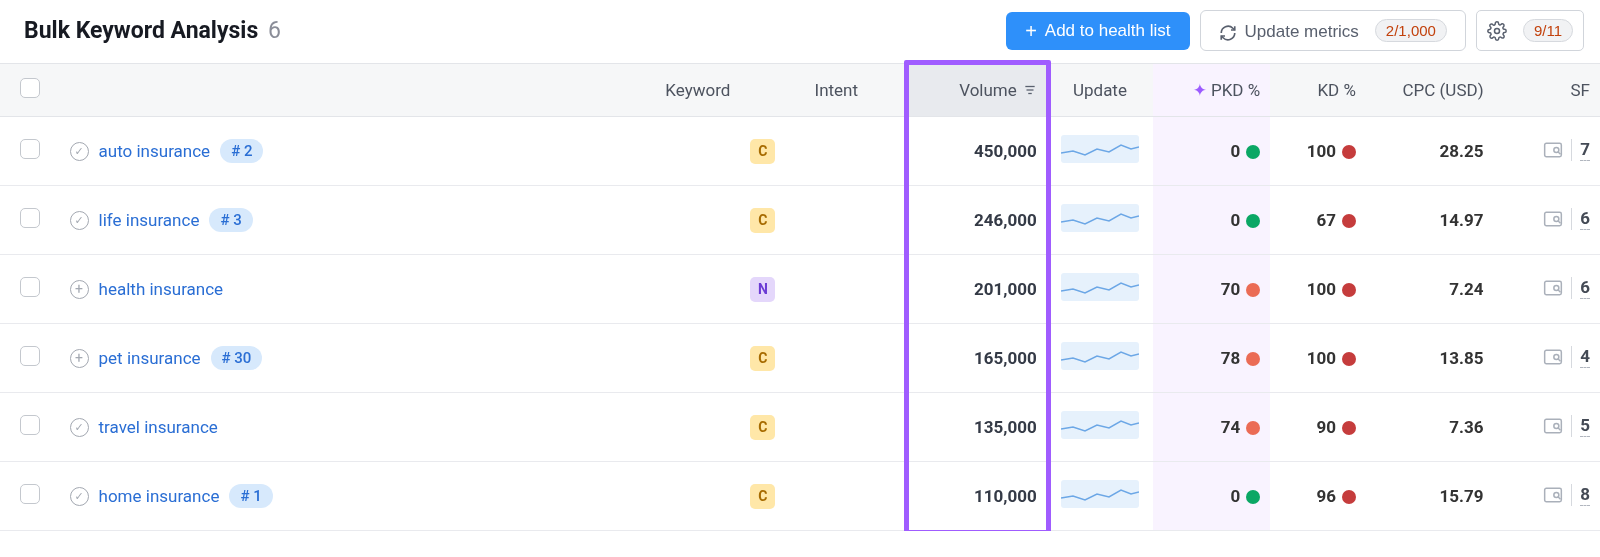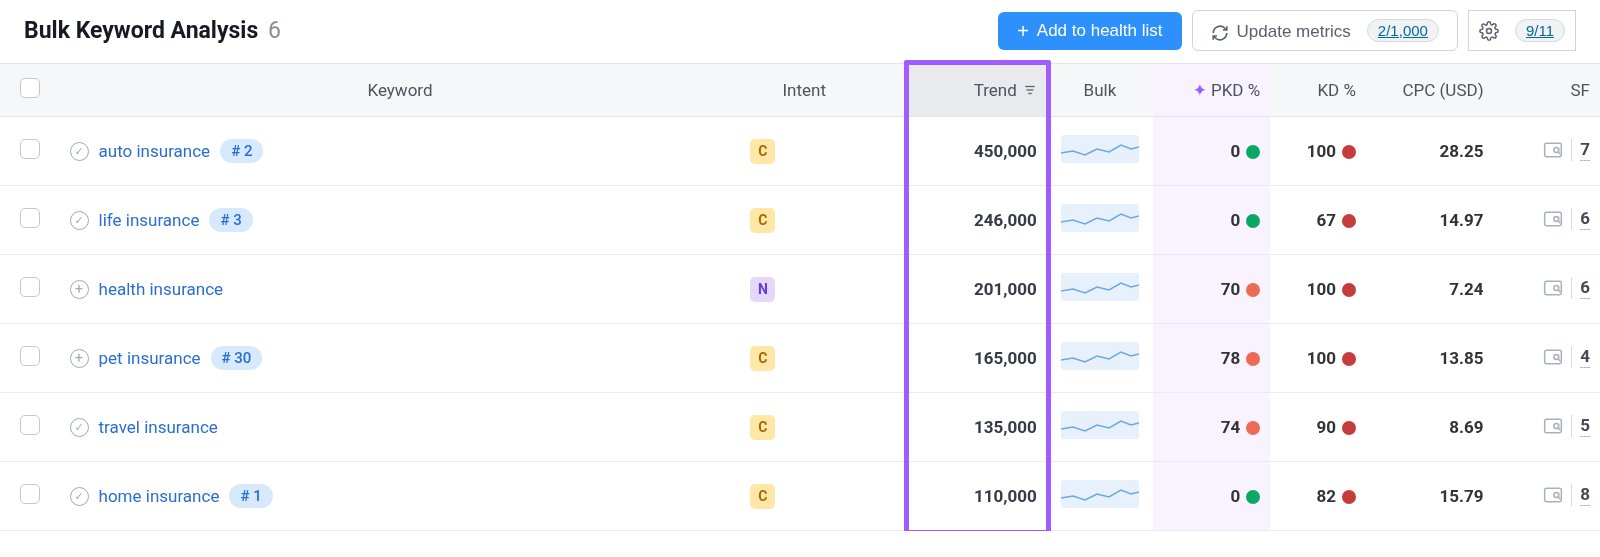--- a/index.html
+++ b/index.html
@@ -1,32 +1,32 @@
 <!DOCTYPE html>
 <html><head>
 <meta charset="utf-8">
 <style>
 * { box-sizing: border-box; margin: 0; padding: 0; }
 body { font-family: -apple-system, BlinkMacSystemFont, "Segoe UI", Roboto, sans-serif; background: #fff; color: #333; width: 1600px; }
 
-.header-row { display: flex; align-items: center; padding: 10px 24px 12px 24px; gap: 10px; }
+.header-row { display: flex; align-items: center; padding: 10px 16px 12px 24px; gap: 10px; }
 .page-title { font-size: 23px; font-weight: 700; color: #171a22; }
 .page-title .count { font-weight: 400; color: #8a8d98; margin-left: 4px; }
 .spacer { flex: 1; }
 
 .btn { display: inline-flex; align-items: center; gap: 8px; padding: 8px 18px; border-radius: 6px; font-size: 17px; font-weight: 500; border: 1px solid transparent; cursor: pointer; }
 .btn-primary { background: #2e90fa; color: #fff; }
 .btn-primary .plus { font-size: 20px; line-height: 1; }
 .btn-secondary { background: #fff; color: #59606e; border-color: #d1d5db; align-items: flex-end; }
 .btn-secondary svg { stroke: #59606e; }
-.pill { display: inline-flex; align-items: center; padding: 2px 10px; background: #f1f2f4; border-radius: 14px; font-size: 15px; color: #0369a1; border:1px solid #d6d9de; margin-left: 8px; text-decoration: underline; }
-.btn-icon { background: #fff; border: 1px solid #d1d5db; border-radius: 0; padding: 8px 10px; display: inline-flex; align-items: center; gap: 8px; cursor: pointer; }
+.pill { display: inline-flex; align-items: center; padding: 2px 10px; background: #f1f2f4; border-radius: 14px; font-size: 15px; color: #c2410c; border:1px solid #d6d9de; margin-left: 8px; }
+.btn-icon { background: #fff; border: 1px solid #d1d5db; border-radius: 5px; padding: 8px 10px; display: inline-flex; align-items: center; gap: 8px; cursor: pointer; }
 
 .table { width: 100%; border-collapse: collapse; }
-.table thead th { background: #f6f7f8; border-top: 1px solid #e3e5e9; border-bottom: 1px solid #e3e5e9; padding: 14px 10px; font-weight: 400; font-size: 17px; color: #4d535f; text-align: center; vertical-align: middle; }
+.table thead th { background: #f6f7f8; border-top: 1px solid #e3e5e9; border-bottom: 1px solid #e3e5e9; padding: 14px 10px; font-weight: 400; font-size: 17px; color: #4d535f; text-align: right; vertical-align: middle; }
 .table thead th.right { text-align: right; }
 .table thead th.center { text-align: center; }
 .table tbody td { border-bottom: 1px solid #e9eaee; padding: 18px 10px; font-size: 17px; vertical-align: middle; }
 .table tbody td.right { text-align: right; font-weight: bold; }
 .table tbody td.center { text-align: center; }
 
 .col-check { width: 55px; text-align: center; }
 .checkbox { width: 20px; height: 20px; border: 1.5px solid #c4c8ce; border-radius: 5px; display: inline-block; cursor: pointer; background: #fff; }
 
 .kw-cell { display: flex; align-items: center; gap: 10px; }
@@ -119,29 +119,29 @@
         <col class="c9">
   </colgroup>
   <thead>
     <tr>
       <th class="col-check center"><span class="checkbox"></span></th>
       <th><span>Keyword</span></th>
       <th><span>Intent</span></th>
       <th></th>
       <th class="right volume-th">
         <span class="volume-head">
-          <span>Trend</span>
+          <span>Volume</span>
           <svg class="sort-svg" viewBox="0 0 24 24" fill="none" stroke="#59606e" stroke-width="2.2">
                 <path d="M4 6h16"></path>
                 <path d="M6 12h12"></path>
                 <path d="M9 18h6"></path>
               </svg>
         </span>
       </th>
-      <th class="center"><span>Bulk</span></th>
+      <th class="center"><span>Update</span></th>
       <th class="right pkd-col-shade"><span class="sparkle">✦</span><span>PKD %</span></th>
       <th class="right"><span>KD %</span></th>
       <th class="right"><span>CPC (USD)</span></th>
       <th class="right"><span>SF</span></th>
     </tr>
   </thead>
   <tbody id="tbody">
         <tr>
           <td class="center"><span class="checkbox"></span></td>
           <td>
@@ -262,21 +262,21 @@
             </div>
           </td>
           <td><span class="intent-badge intent-C">C</span></td>
           <td></td>
           <td class="right"><span class="volume">135,000</span></td>
           <td class="center"><span class="trend-box"><svg viewBox="0 0 78 28" preserveAspectRatio="none">
                 <polyline points="0,18 12,16 24,20 36,14 48,17 60,10 70,14 78,12" fill="none" stroke="#6ca7e6" stroke-width="1.5"></polyline>
               </svg></span></td>
           <td class="right pkd-col-shade"><span>74</span><span class="dot dot-orange"></span></td>
           <td class="right"><span>90</span><span class="dot dot-red"></span></td>
-          <td class="right"><span>8.69</span></td>
+          <td class="right"><span>7.36</span></td>
           <td class="right"><span class="serp-cell">
               <svg class="serp-icon" viewBox="0 0 24 20" fill="none" stroke="#aab0ba" stroke-width="1.8">
                 <rect x="2" y="2" width="20" height="16" rx="2"></rect>
                 <circle cx="16" cy="10" r="3"></circle>
                 <line x1="18" y1="12" x2="21" y2="15"></line>
               </svg>
               <span class="divider"></span>
               <span class="sf-num">5</span>
             </span></td>
         </tr>
@@ -289,21 +289,21 @@
               <span class="rank-badge"># 1</span>
             </div>
           </td>
           <td><span class="intent-badge intent-C">C</span></td>
           <td></td>
           <td class="right"><span class="volume">110,000</span></td>
           <td class="center"><span class="trend-box"><svg viewBox="0 0 78 28" preserveAspectRatio="none">
                 <polyline points="0,18 12,16 24,20 36,14 48,17 60,10 70,14 78,12" fill="none" stroke="#6ca7e6" stroke-width="1.5"></polyline>
               </svg></span></td>
           <td class="right pkd-col-shade"><span>0</span><span class="dot dot-green"></span></td>
-          <td class="right"><span>82</span><span class="dot dot-red"></span></td>
+          <td class="right"><span>96</span><span class="dot dot-red"></span></td>
           <td class="right"><span>15.79</span></td>
           <td class="right"><span class="serp-cell">
               <svg class="serp-icon" viewBox="0 0 24 20" fill="none" stroke="#aab0ba" stroke-width="1.8">
                 <rect x="2" y="2" width="20" height="16" rx="2"></rect>
                 <circle cx="16" cy="10" r="3"></circle>
                 <line x1="18" y1="12" x2="21" y2="15"></line>
               </svg>
               <span class="divider"></span>
               <span class="sf-num">8</span>
             </span></td>

